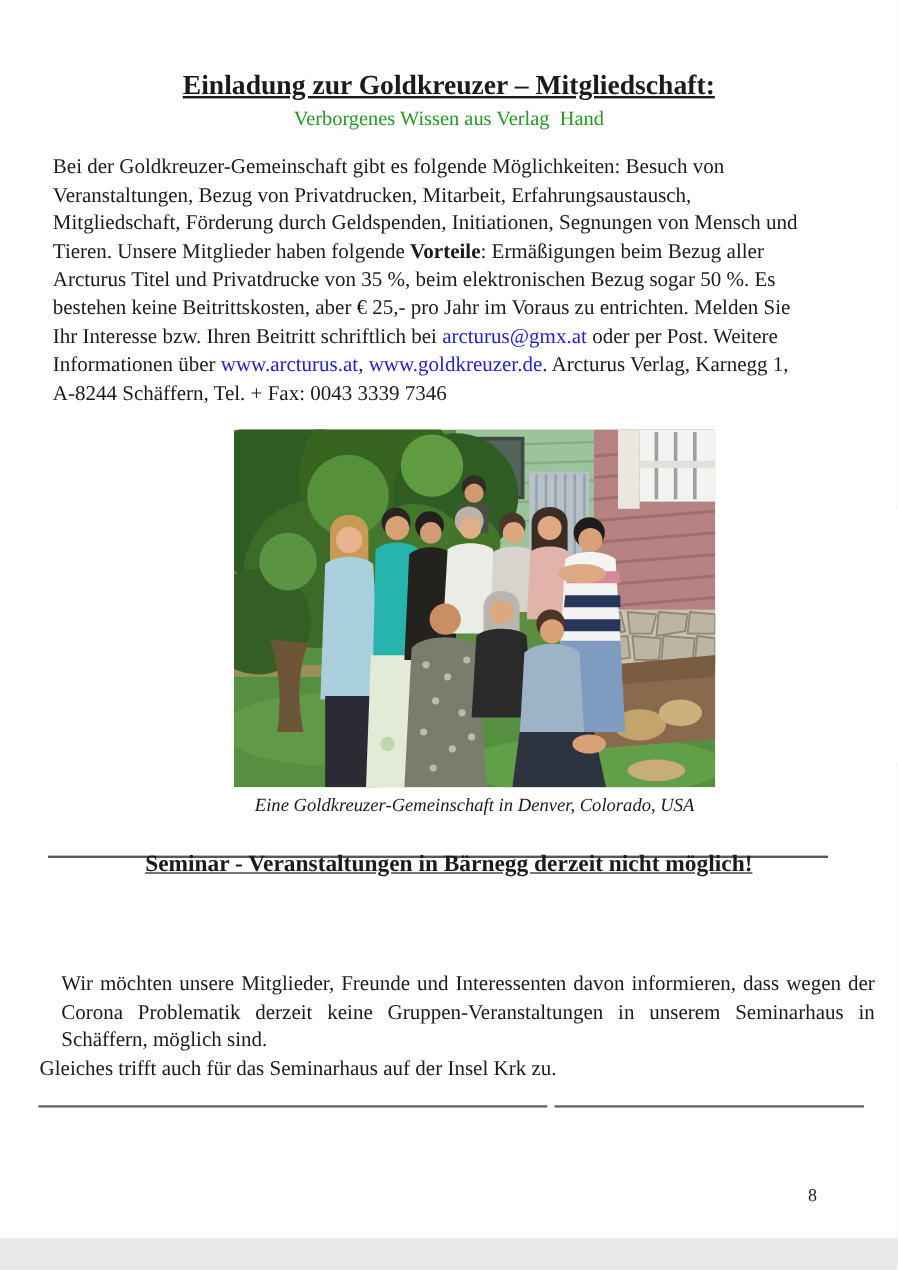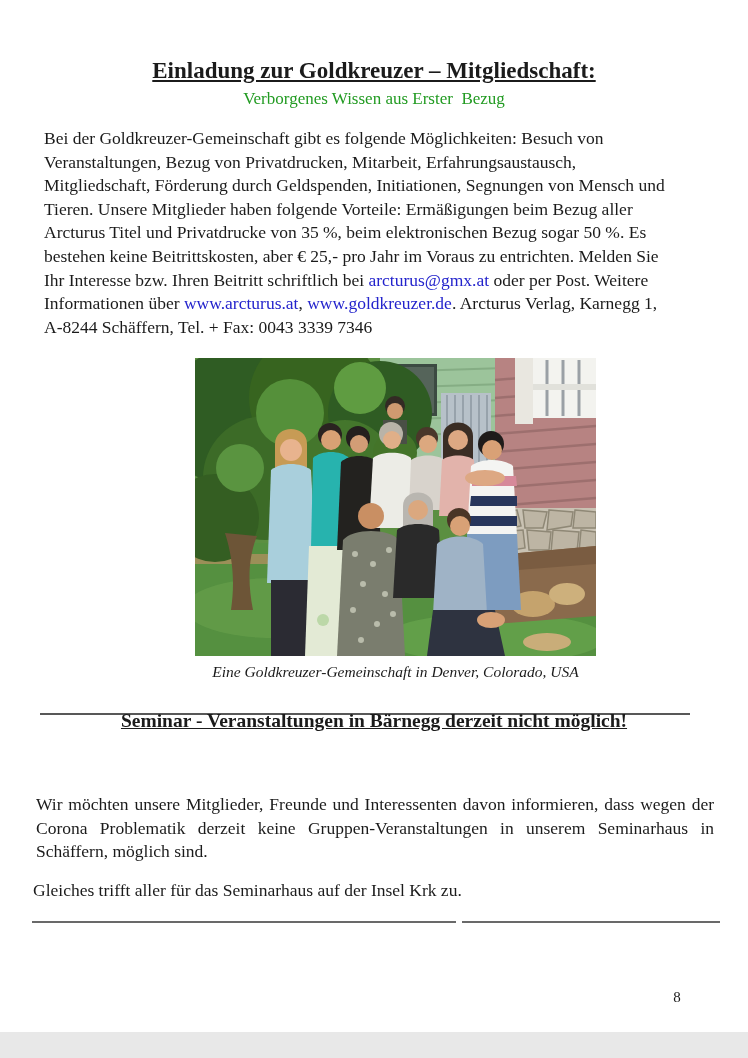--- a/index.html
+++ b/index.html
@@ -20,52 +20,52 @@
   .subtitle{
     position:absolute;top:89px;left:0;width:100%;
     text-align:center;font-size:17px;color:var(--green,#229b22);
     white-space:pre-wrap;
   }
   .intro{
     position:absolute;top:127px;left:44px;width:624px;
     font-size:17.5px;line-height:23.6px;margin:0;
   }
   .doc-link{color:var(--link,#2323cc);cursor:pointer;}
-  .bold{font-weight:normal;}
+  .bold{font-weight:bold;}
   .photo-figure{position:absolute;top:358px;left:167px;width:401px;margin:0;padding-left:28px;}
   .photo-frame{display:block;width:401px;height:298px;}
   .caption{
     margin-top:7px;text-align:center;font-style:italic;font-size:15.5px;
   }
   .rule1{position:absolute;top:713px;left:40px;width:650px;height:2px;background:#585858;}
   .h2{
     position:absolute;top:710px;left:0;width:100%;
     text-align:center;font-size:19.5px;font-weight:bold;margin:0;
   }
   .h2 .u{text-decoration:underline;}
   .para2{
     position:absolute;top:793px;left:36px;width:678px;
-    font-size:17.5px;line-height:23.6px;text-align:justify;margin:0;
+    font-size:17.5px;line-height:23.6px;text-align:justify;margin:15px;
   }
   .para3{
     position:absolute;top:879px;left:33px;width:678px;
     font-size:17.5px;line-height:23.6px;margin:0;
   }
   .rule2a{position:absolute;top:921px;left:32px;width:424px;height:2px;background:#696969;}
   .rule2b{position:absolute;top:921px;left:462px;width:258px;height:2px;background:#696969;}
   .page-number{position:absolute;top:989px;left:662px;width:30px;text-align:center;font-size:15px;}
 </style>
 </head>
 <body>
 
 <div class="page">
 
   <h1 class="title"><span class="u">Einladung zur Goldkreuzer – Mitgliedschaft:</span></h1>
 
-  <div class="subtitle">Verborgenes Wissen aus Erster  Bezug</div>
+  <div class="subtitle">Verborgenes Wissen aus Verlag  Hand</div>
 
   <p class="intro"><span>Bei der Goldkreuzer-Gemeinschaft gibt es folgende Möglichkeiten: Besuch von Veranstaltungen, Bezug von Privatdrucken, Mitarbeit, Erfahrungsaustausch, Mitgliedschaft, Förderung durch Geldspenden, Initiationen, Segnungen von Mensch und Tieren. Unsere Mitglieder haben folgende </span><span class="bold">Vorteile</span><span>: Ermäßigungen beim Bezug aller Arcturus Titel und Privatdrucke von 35 %, beim elektronischen Bezug sogar 50 %. Es bestehen keine Beitrittskosten, aber € 25,- pro Jahr im Voraus zu entrichten. Melden Sie Ihr Interesse bzw. Ihren Beitritt schriftlich bei </span><a class="doc-link">arcturus@gmx.at</a><span> oder per Post. Weitere Informationen über  </span><a class="doc-link">www.arcturus.at</a><span>, </span><a class="doc-link">www.goldkreuzer.de</a><span>. Arcturus Verlag, Karnegg 1, A-8244 Schäffern, Tel. + Fax: 0043 3339 7346</span></p>
 
   <figure class="photo-figure">
     <svg class="photo-frame" viewBox="0 0 401 298" xmlns="http://www.w3.org/2000/svg">
 
       <rect x="0" y="0" width="401" height="298" fill="#5b8f41"></rect>
       <rect x="0" y="185" width="401" height="113" fill="#559040"></rect>
       <ellipse cx="80" cy="250" rx="90" ry="30" fill="#69a24c" opacity="0.6"></ellipse>
       <ellipse cx="300" cy="280" rx="110" ry="25" fill="#6fae52" opacity="0.5"></ellipse>
@@ -241,20 +241,20 @@
     </svg>
     <figcaption class="caption">Eine Goldkreuzer-Gemeinschaft in Denver, Colorado, USA</figcaption>
   </figure>
 
   <div class="rule1"></div>
 
   <h2 class="h2"><span class="u">Seminar - Veranstaltungen in Bärnegg derzeit nicht möglich!</span></h2>
 
   <p class="para2">Wir möchten unsere Mitglieder, Freunde und Interessenten davon informieren, dass wegen der Corona Problematik derzeit keine Gruppen-Veranstaltungen in unserem Seminarhaus in Schäffern, möglich sind.</p>
 
-  <p class="para3">Gleiches trifft aller für das Seminarhaus auf der Insel Krk zu.</p>
+  <p class="para3">Gleiches trifft auch für das Seminarhaus auf der Insel Krk zu.</p>
 
   <div class="rule2a"></div>
   <div class="rule2b"></div>
 
   <div class="page-number">8</div>
 
 </div>
 
 </body></html>

